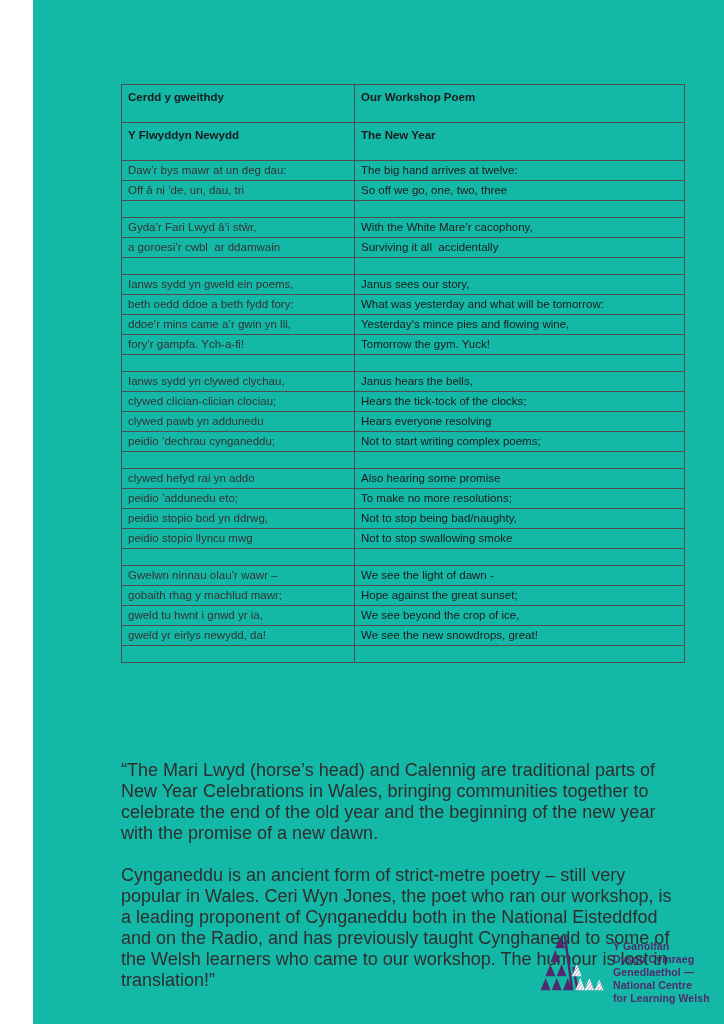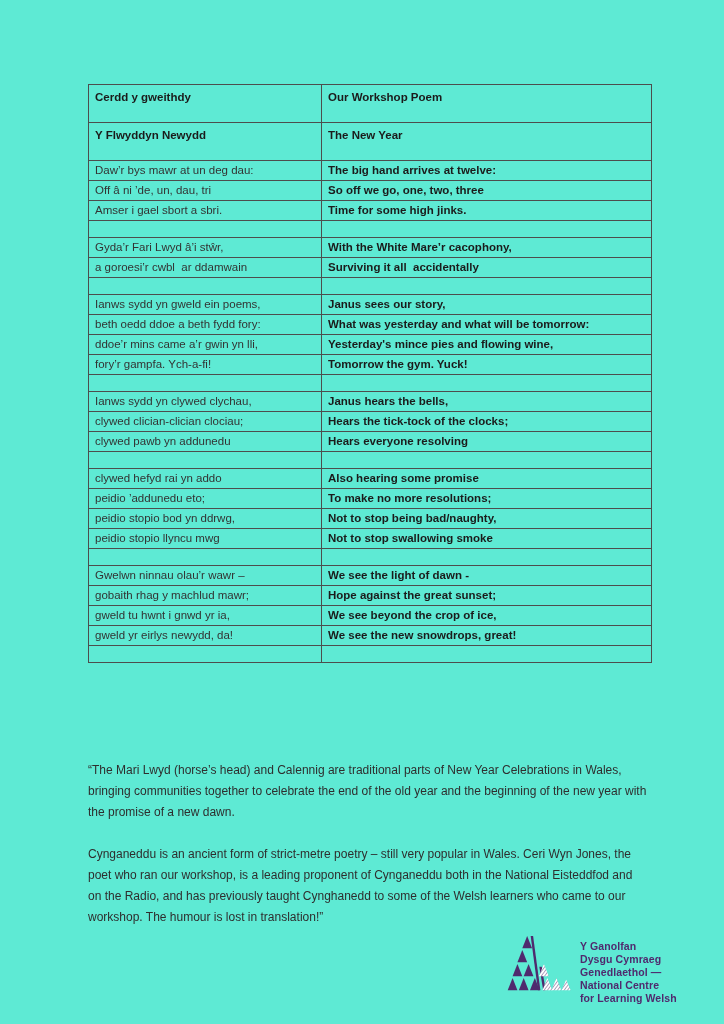--- a/index.html
+++ b/index.html
@@ -1,50 +1,50 @@
 <!DOCTYPE html>
 <html style="--logo-color: #4F2A6E;"><head>
 <meta charset="utf-8">
 <style>
   html,body{margin:0;padding:0;}
   body{
     width:724px;height:1024px;position:relative;background:#ffffff;
     font-family:"Liberation Sans","DejaVu Sans",sans-serif;
     color:#2b2b2b;overflow:hidden;
   }
-  .page{position:absolute;inset:0;background:#5eead4;}
+  .page{position:absolute;inset:0;background:#14b8a6;margin-left:33px;}
 
   
   .table-wrap{position:absolute;left:88px;top:84px;width:564px;}
   table.poem{border-collapse:collapse;width:100%;table-layout:fixed;}
   table.poem td{
     border:1px solid #4d4d4d;
     padding:2px 6px;
     font-size:11.5px;
     line-height:15px;
     height:20px;
     box-sizing:border-box;
     white-space:pre;
     overflow:hidden;
     color:#333333;
     vertical-align:middle;
   }
   table.poem col.c1{width:233px;}
-  table.poem td.en{font-weight:bold;color:#1b1b1b;}
+  table.poem td.en{font-weight:normal;color:#1b1b1b;}
   table.poem tr.head td{
     height:38px;vertical-align:top;padding-top:5px;
     font-weight:bold;color:#1b1b1b;
   }
   table.poem tr.sep td{height:17px;}
 
   
   .notes{position:absolute;left:88px;top:760px;width:560px;}
   .notes p{
     margin:0 0 21px 0;
-    font-size:12px;
+    font-size:18px;
     line-height:21px;
     color:#2e2e2e;
   }
 
   
   .logo{position:absolute;left:507px;top:936px;display:flex;align-items:flex-start;gap:9px;}
   .logo-mark{width:64px;height:56px;flex:0 0 auto;}
   .logo-text{
     padding-top:4px;
     font-size:10.5px;
@@ -79,24 +79,20 @@
         </tr>
 
         <tr>
           <td class="cy">Daw’r bys mawr at un deg dau:</td>
           <td class="en">The big hand arrives at twelve:</td>
         </tr>
         <tr>
           <td class="cy">Off â ni ’de, un, dau, tri</td>
           <td class="en">So off we go, one, two, three</td>
         </tr>
-        <tr>
-          <td class="cy">Amser i gael sbort a sbri.</td>
-          <td class="en">Time for some high jinks.</td>
-        </tr>
         <tr class="sep">
           <td></td>
             <td></td>
         </tr>
 
         <tr>
           <td class="cy">Gyda’r Fari Lwyd â’i stŵr,</td>
           <td class="en">With the White Mare’r cacophony,</td>
         </tr>
         <tr>
@@ -133,20 +129,24 @@
           <td class="cy">Ianws sydd yn clywed clychau,</td>
           <td class="en">Janus hears the bells,</td>
         </tr>
         <tr>
           <td class="cy">clywed clician-clician clociau;</td>
           <td class="en">Hears the tick-tock of the clocks;</td>
         </tr>
         <tr>
           <td class="cy">clywed pawb yn addunedu</td>
           <td class="en">Hears everyone resolving</td>
+        </tr>
+        <tr>
+          <td class="cy">peidio ’dechrau cynganeddu;</td>
+          <td class="en">Not to start writing complex poems;</td>
         </tr>
         <tr class="sep">
           <td></td>
             <td></td>
         </tr>
 
         <tr>
           <td class="cy">clywed hefyd rai yn addo</td>
           <td class="en">Also hearing some promise</td>
         </tr>

